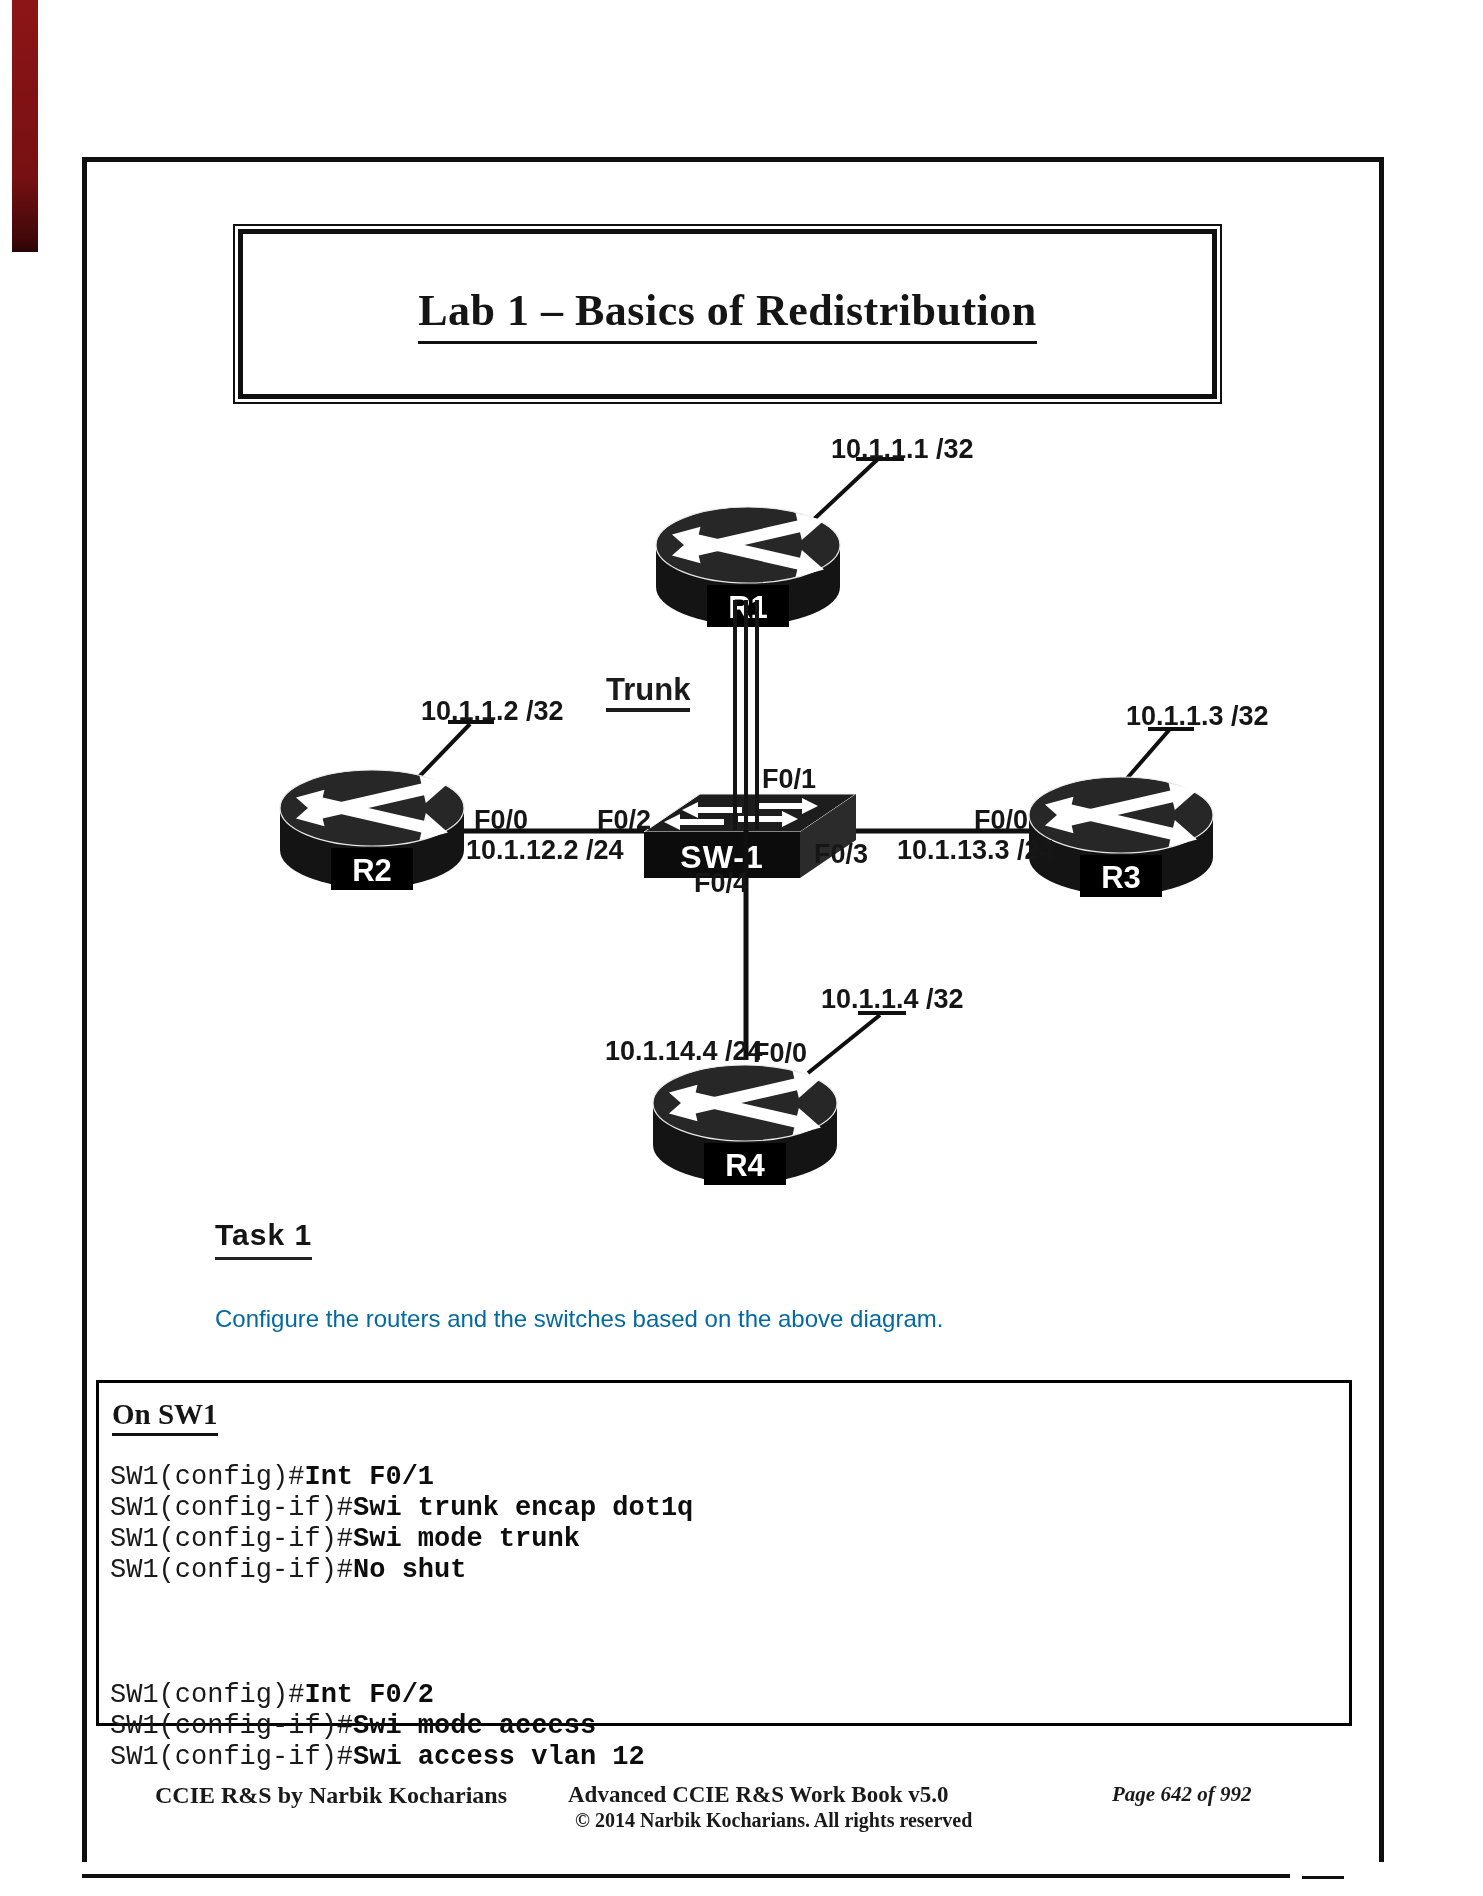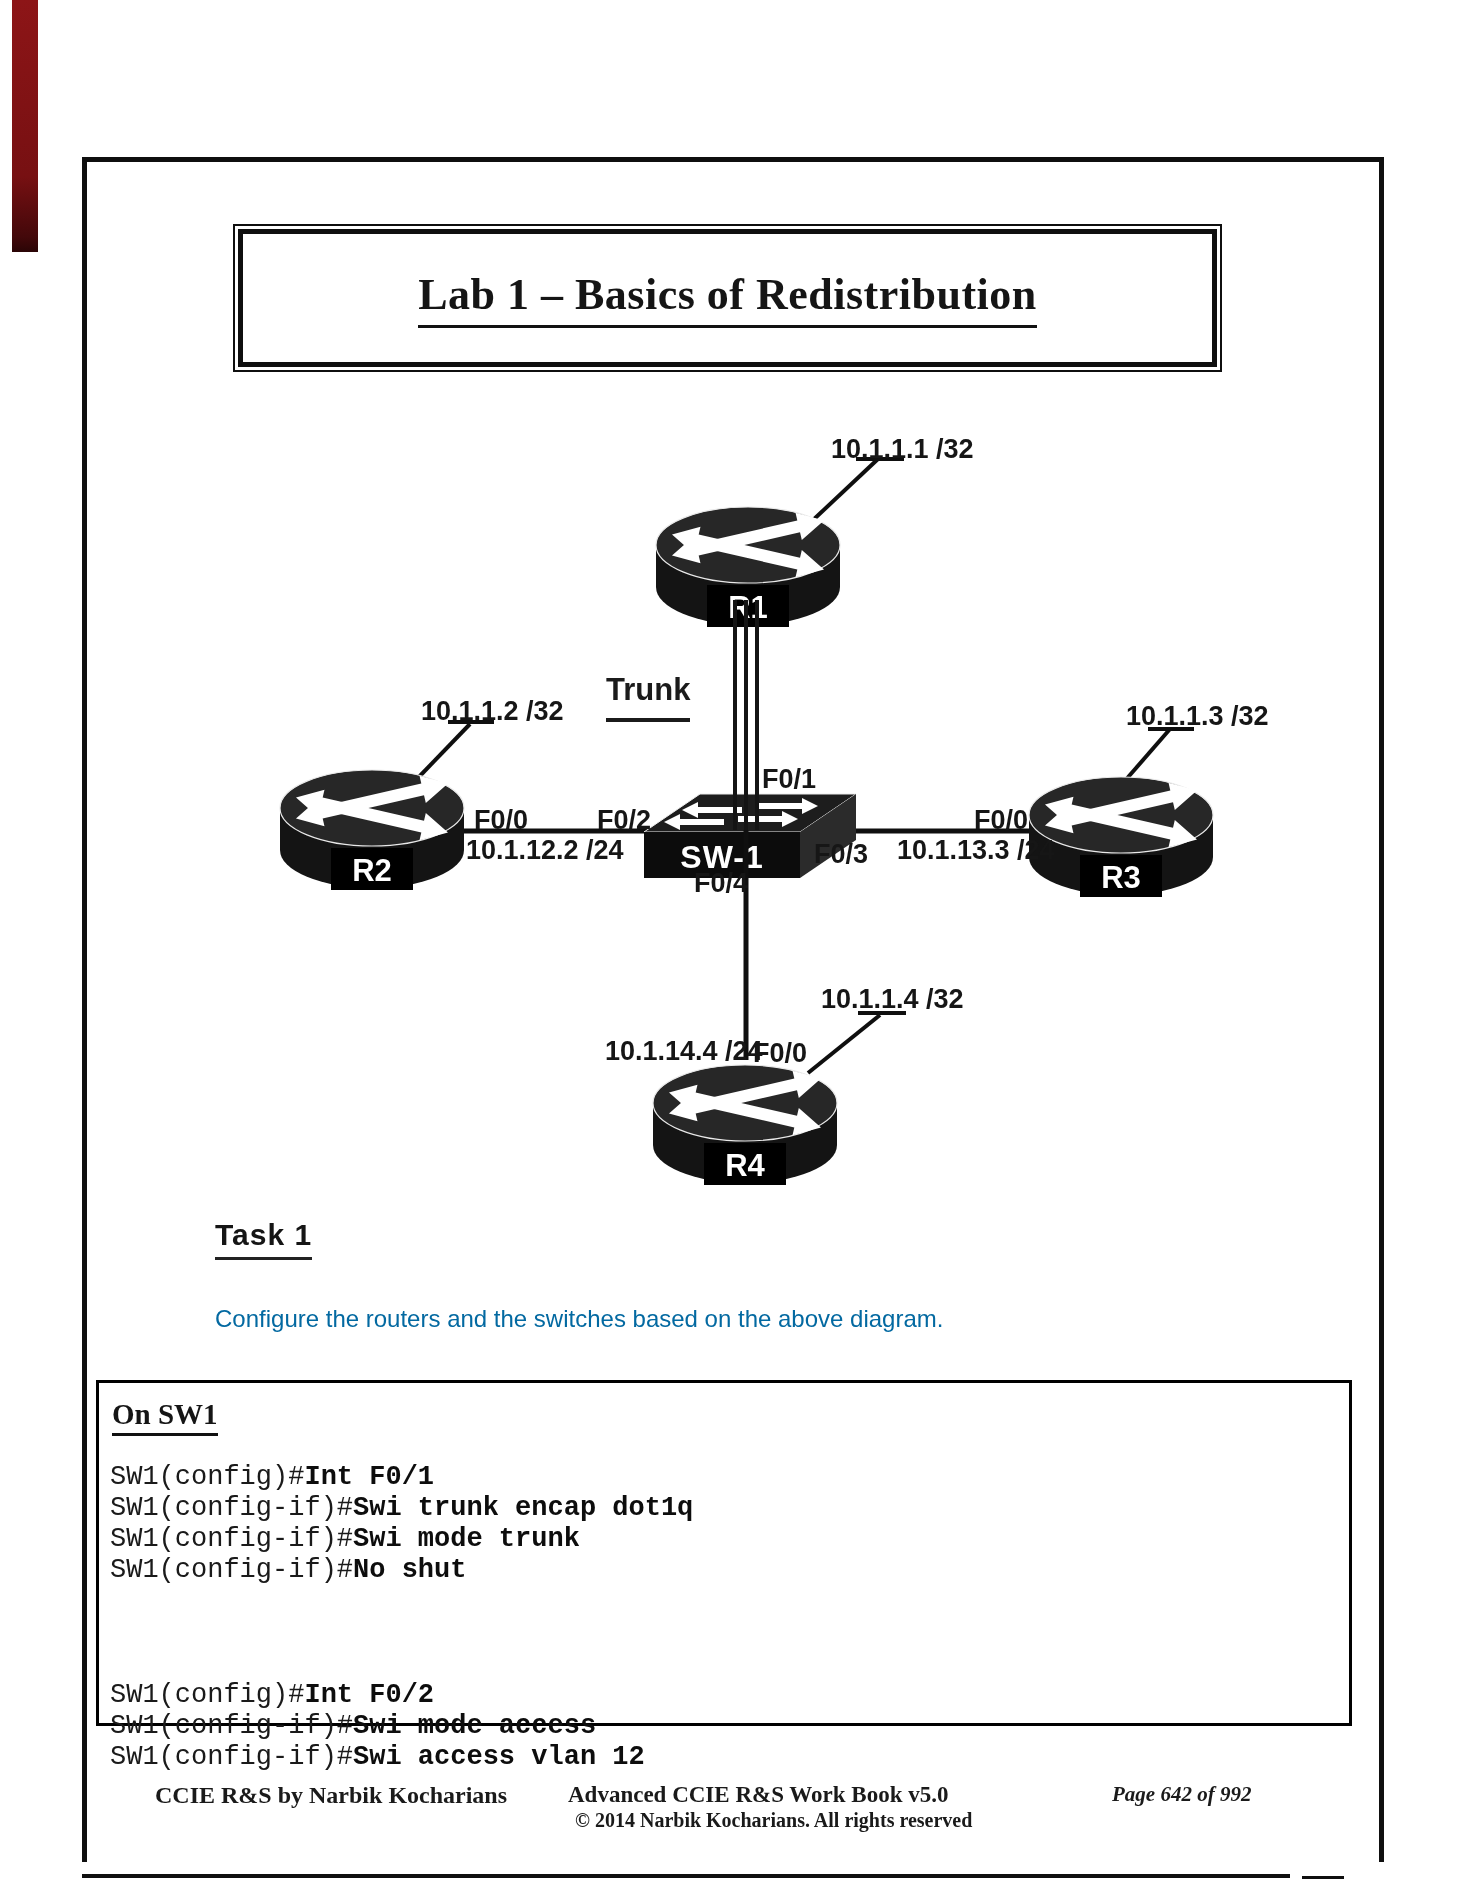--- a/index.html
+++ b/index.html
@@ -8,29 +8,29 @@
   .abs{position:absolute;}
   
   .artifact{left:12px;top:0;width:26px;height:252px;
             background:linear-gradient(#8d1517,#771012 70%,#43080a 94%,#2a0506);}
   
   .frame{left:82px;top:157px;width:1292px;height:1700px;
          border-top:5px solid #0f0f0f;border-left:5px solid #0f0f0f;border-right:5px solid #0f0f0f;}
   .frame-bottom{left:82px;top:1874px;width:1208px;height:4px;background:#0f0f0f;}
   .frame-bottom-dash{left:1302px;top:1876px;width:42px;height:3px;background:#0f0f0f;}
   
-  .titlebox{left:233px;top:224px;width:989px;height:148px;border:2px solid #0f0f0f;padding:3px;box-sizing:border-box;}
+  .titlebox{left:233px;top:224px;width:989px;height:180px;border:2px solid #0f0f0f;padding:3px;box-sizing:border-box;}
   .titlebox-inner{width:100%;height:100%;border:5px solid #0f0f0f;box-sizing:border-box;
                   display:flex;align-items:center;justify-content:center;}
   .page-title{font-family:"Liberation Serif","DejaVu Serif",serif;font-weight:bold;font-size:44px;
               border-bottom:3px solid #111;padding-bottom:5px;letter-spacing:.5px;}
   
   .dlabel{font-weight:bold;font-size:27px;color:#161616;white-space:nowrap;}
   .dlabel-sm{font-weight:bold;font-size:20px;color:#161616;white-space:nowrap;line-height:25px;}
-  .trunk{font-weight:bold;font-size:31px;color:#1b1b1b;border-bottom:4px solid #1b1b1b;padding-bottom:10px;}
+  .trunk{font-weight:bold;font-size:31px;color:#1b1b1b;border-bottom:4px solid #1b1b1b;padding-bottom:0;}
   svg.icon{position:absolute;}
   
   .task-h{left:215px;top:1218px;font-size:30px;font-weight:bold;letter-spacing:1px;
           border-bottom:3px solid #222;padding-bottom:5px;}
   .task-body{left:215px;top:1305px;font-size:24px;color:#0369a1;}
   
   .cfgbox{left:96px;top:1380px;width:1256px;height:346px;border:3px solid #000;box-sizing:border-box;}
   .cfg-h{left:112px;top:1398px;font-family:"Liberation Serif","DejaVu Serif",serif;font-weight:bold;
          font-size:29px;border-bottom:3px solid #111;padding-bottom:2px;}
   .cfgblock{left:110px;font-family:"Liberation Mono","DejaVu Sans Mono",monospace;

